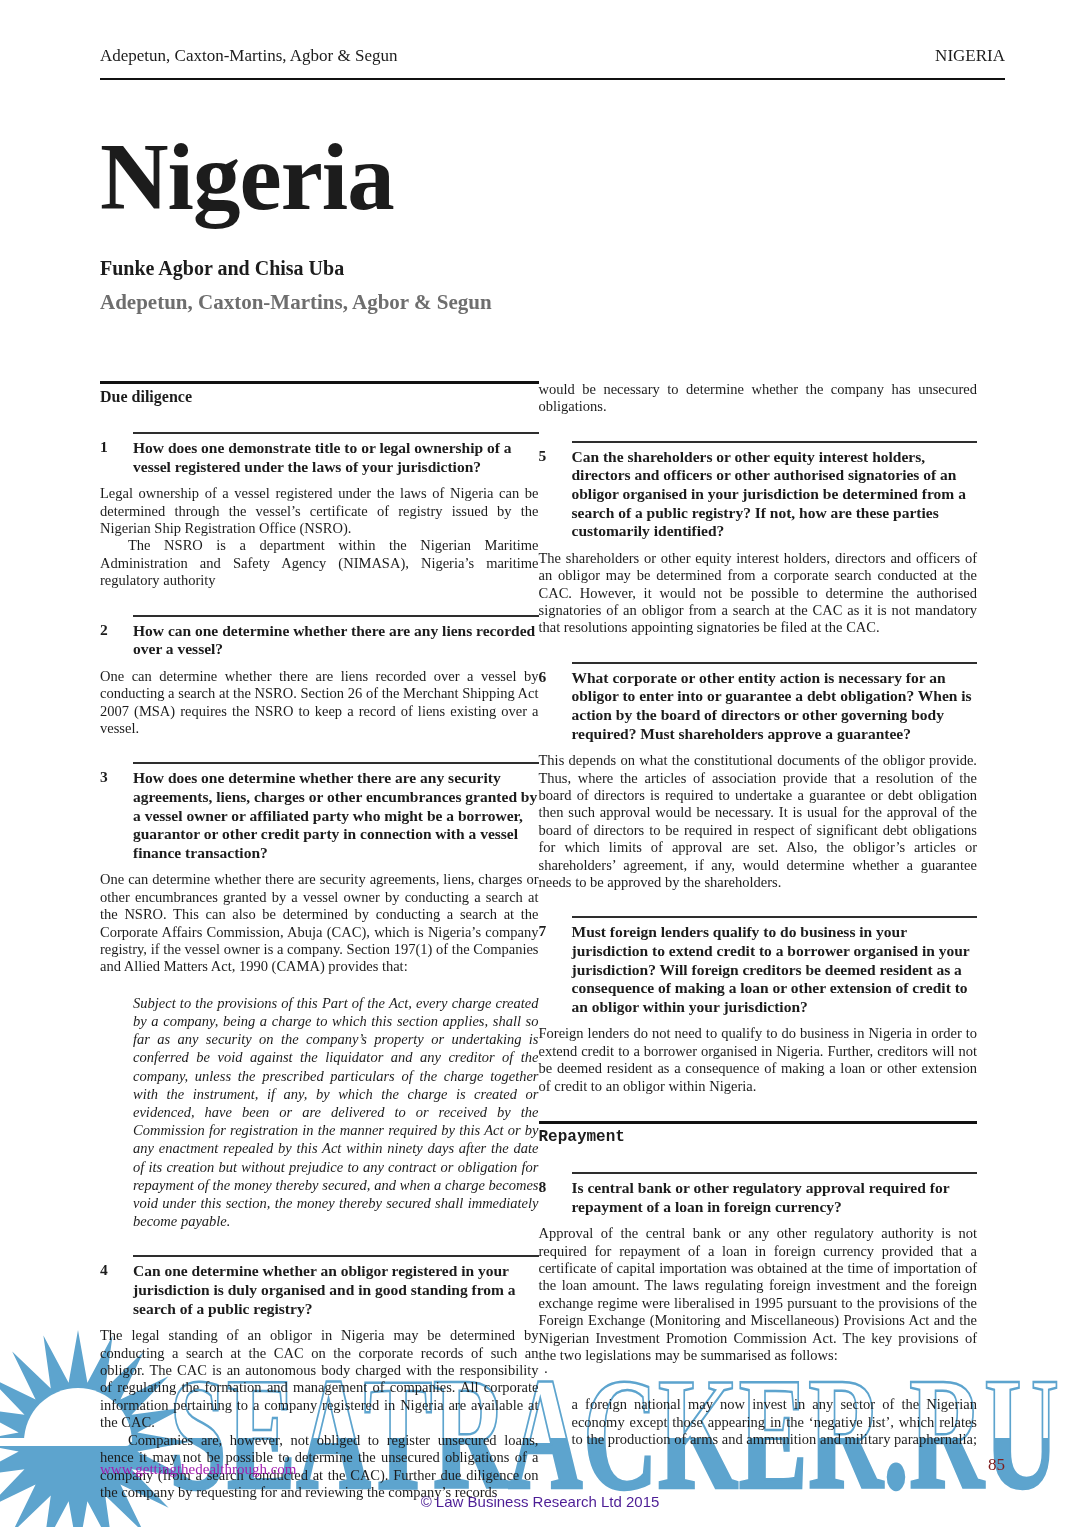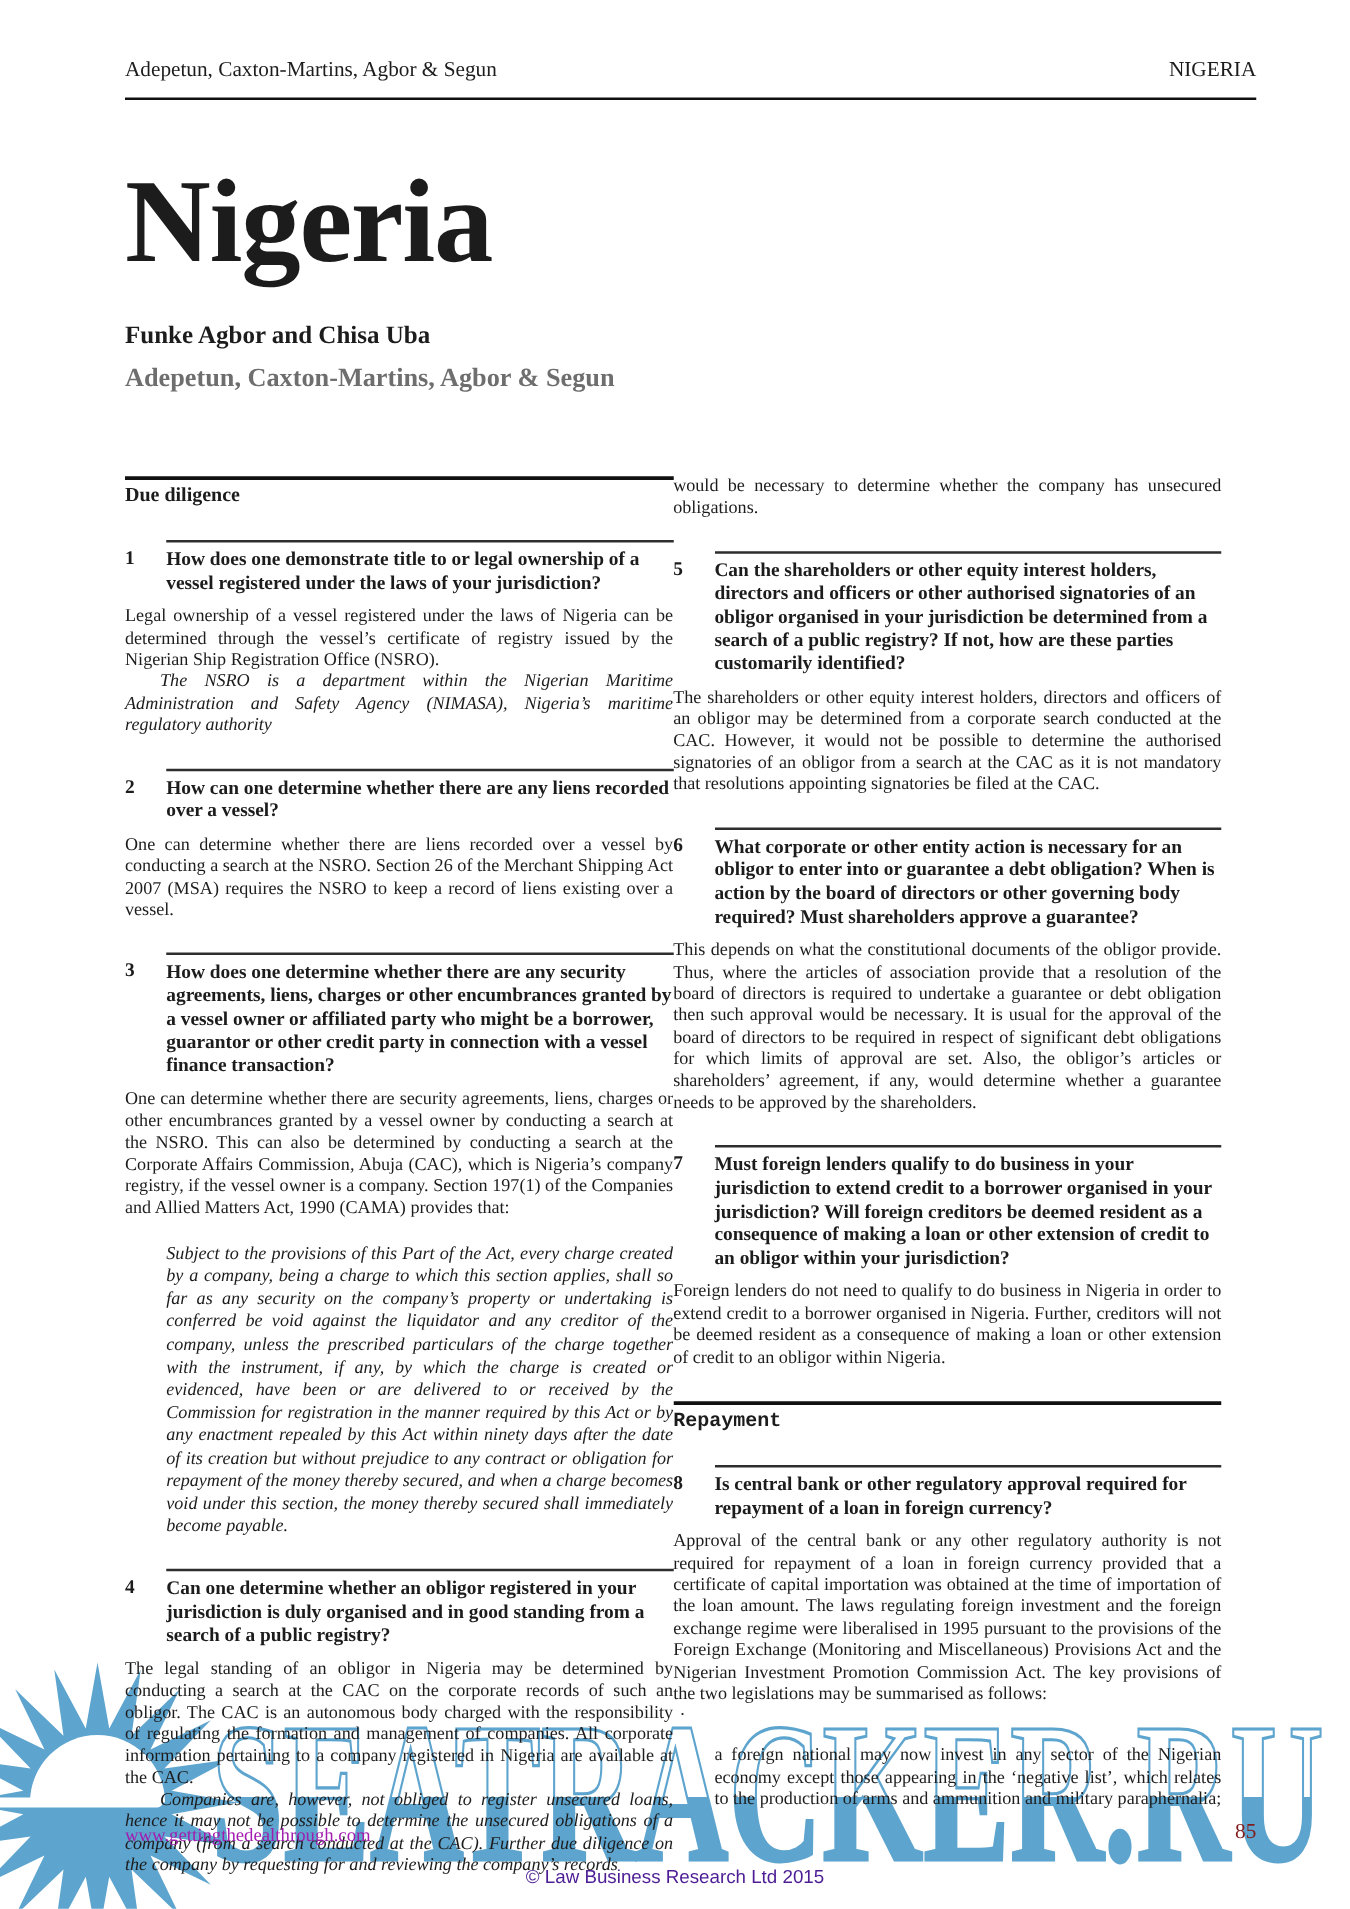--- a/index.html
+++ b/index.html
@@ -41,21 +41,21 @@
     line-height:20px;
     margin-bottom:12px;
   }
   .section-head.later { margin-top:26px;font-family:Liberation Mono, monospace; }
 
   .question { display:flex; margin-top:25px; margin-bottom:9px; }
   .q-num { width:33px; flex:none; font-weight:bold; font-size:15.5px; padding-top:6px; }
   .q-text { flex:1; border-top:2px solid #2e2e2e; padding-top:5px; font-weight:bold; font-size:15.5px; line-height:18.6px; }
 
   .para { text-align:justify; }
-  .para.indent { text-indent:28px;font-style:italic; }
+  .para.indent { text-indent:28px; }
 
   .quote {
     margin:18px 0 18px 33px;
     font-style:italic;
     text-align:justify;
     line-height:18.2px;
   }
 
   .bullet-row { display:flex; text-align:justify; }
   .bullet-dot { width:33px; flex:none; padding-left:5px; }

